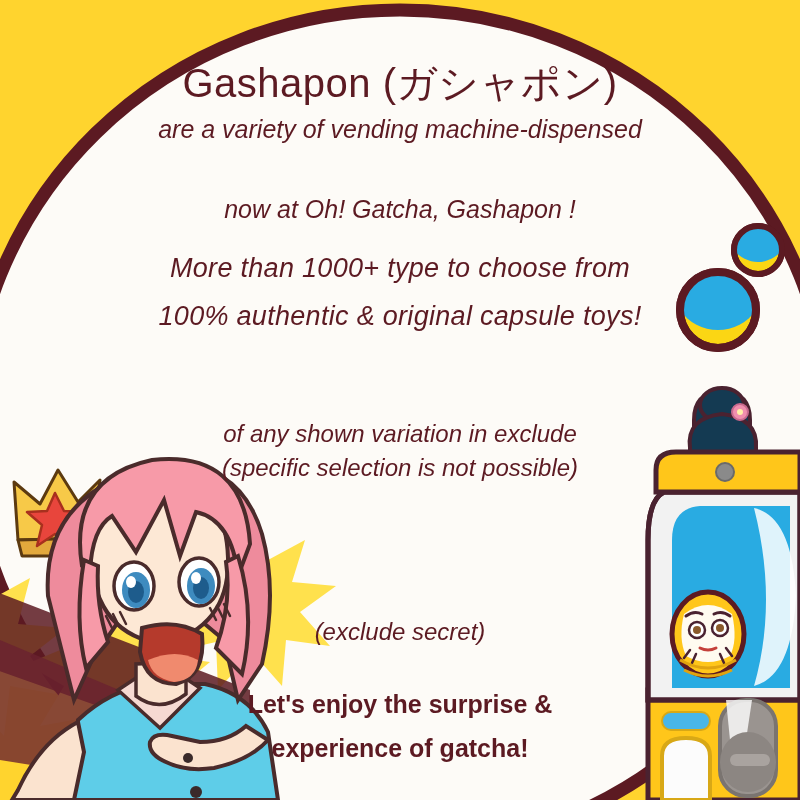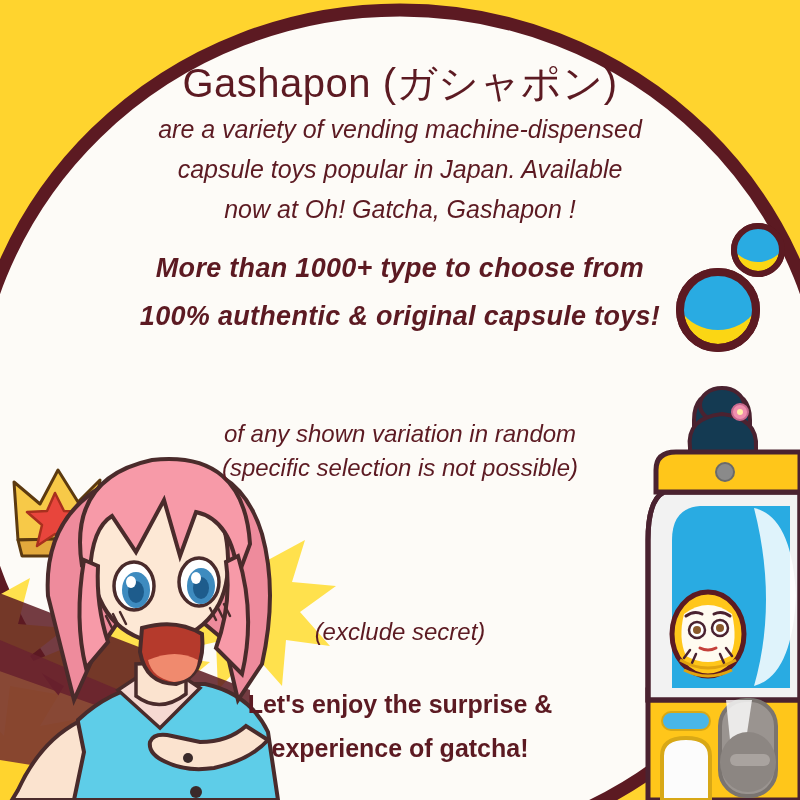--- a/index.html
+++ b/index.html
@@ -43,21 +43,21 @@
     font-weight: 400;
     letter-spacing: 0.5px;
   }
   .sub {
     font-size: 25px;
     font-style: italic;
     font-weight: 400;
   }
   .bold-hl {
     font-size: 27px;
-    font-weight: bold;
+    font-weight: normal;
     font-style: italic;
     letter-spacing: 0.3px;
   }
   .bullet {
     font-size: 24px;
     font-style: italic;
     font-weight: 400;
   }
   .closing {
     font-size: 25px;
@@ -227,27 +227,26 @@
         <rect x="730" y="754" width="40" height="12" rx="6" fill="#A9A39F"></rect>
       </g>
     </g>
   </svg>
 
   <div class="text-layer">
 
     <div class="line title" style="top:63px;">Gashapon (ガシャポン)</div>
 
     <div class="line sub" style="top:117px;">are a variety of vending machine-dispensed</div>
-    <div class="line sub" style="top:157px;">capsule toys popular in Japan. Available</div>
     <div class="line sub" style="top:197px;">now at Oh! Gatcha, Gashapon !</div>
 
     <div class="line bold-hl" style="top:255px;">More than 1000+ type to choose from</div>
     <div class="line bold-hl" style="top:303px;">100% authentic &amp; original capsule toys!</div>
 
-    <div class="line bullet" style="top:422px;">of any shown variation in random</div>
+    <div class="line bullet" style="top:422px;">of any shown variation in exclude</div>
     <div class="line bullet" style="top:456px;">(specific selection is not possible)</div>
 
     <div class="line bullet" style="top:620px;">(exclude secret)</div>
 
     <div class="line closing" style="top:692px;">Let's enjoy the surprise &amp;</div>
     <div class="line closing" style="top:736px;">experience of gatcha!</div>
 
   </div>
 </div>
 

